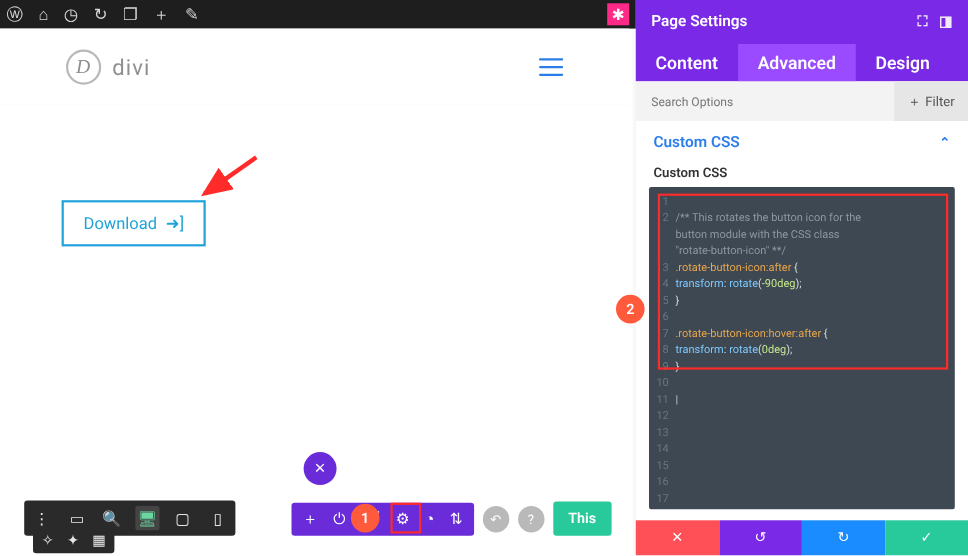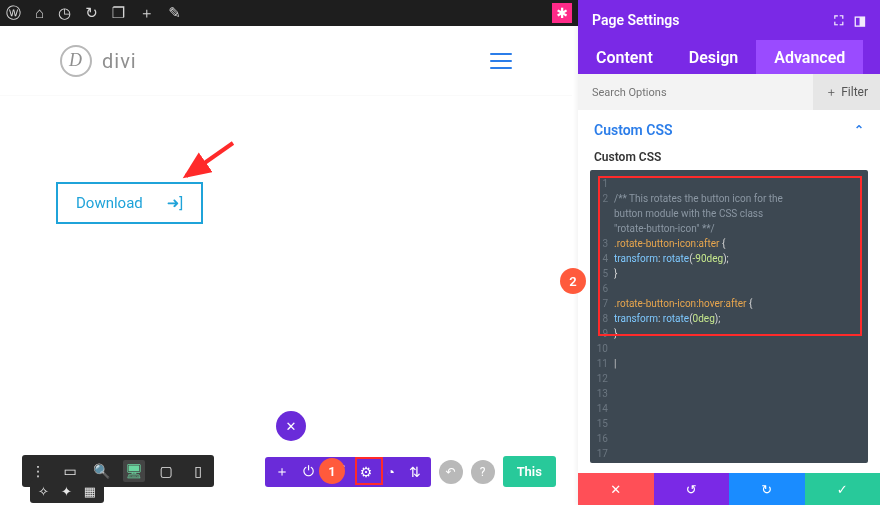--- a/index.html
+++ b/index.html
@@ -9,21 +9,21 @@
 .wp-bar .ic { color: #d6d6d6; font-size: 15px; cursor: pointer; }
 .wp-pink { position: absolute; right: 308px; top: 3px; width: 20px; height: 20px; background: #ff2a88; color: #fff; font-size: 14px; display: flex; align-items: center; justify-content: center; }
 
 .left-area { position: absolute; left: 0; top: 26px; width: 572px; height: 479px; background: #fff; }
 .divi-header { height: 70px; display: flex; align-items: center; padding: 0 60px; justify-content: space-between; border-bottom: 1px solid rgba(0,0,0,0.02); }
 .divi-logo { display: flex; align-items: center; gap: 10px; color: #8f8f8f; font-size: 20px; letter-spacing: 1px; }
 .divi-logo .circ { width: 32px; height: 32px; border: 2px solid #b8b8b8; border-radius: 50%; display: flex; align-items: center; justify-content: center; font-family: Georgia, serif; font-size: 18px; color: #8f8f8f; font-style: italic; }
 .hamburger { width: 22px; height: 16px; display: flex; flex-direction: column; justify-content: space-between; cursor: pointer; }
 .hamburger span { height: 2px; background: #2b7de9; border-radius: 1px; }
 
-.download-btn { position: absolute; left: 56px; top: 156px; border: 2px solid #1fa3d9; color: #1fa3d9; padding: 10px 18px; font-size: 15px; display: flex; align-items: center; gap: 24px; cursor: pointer; background: #fff; }
+.download-btn { position: absolute; left: 56px; top: 156px; border: 2px solid #1fa3d9; color: #1fa3d9; padding: 10px 18px; font-size: 15px; display: flex; align-items: center; gap: 8px; cursor: pointer; background: #fff; }
 
 .arrow-annot { position: absolute; left: 178px; top: 112px; color: #ff2a2a; }
 
 .bottom-toolbox { position: absolute; left: 22px; bottom: 18px; background: #2a2a2a; border-radius: 3px; padding: 5px; display: flex; gap: 10px; }
 .bottom-toolbox .bic { color: #e6e6e6; width: 22px; height: 22px; display:flex; align-items:center; justify-content:center; font-size:14px; cursor:pointer; border-radius:2px; }
 .bottom-toolbox .active { background: #444; color:#6bd6a0; }
 .toolbox-row2 { position:absolute; left:30px; bottom: 2px; background:#2a2a2a; border-radius:3px; padding:4px 8px; display:flex; gap:12px; }
 .toolbox-row2 .bic { color:#e6e6e6; font-size:13px; cursor:pointer; }
 
 .builder-bar-wrap { position:absolute; left: 265px; bottom: 18px; display:flex; align-items:center; gap:8px; }
@@ -141,22 +141,22 @@
 <div class="right-panel">
   <div class="rp-header">
     <span>Page Settings</span>
     <span>
       <span class="hic">⛶</span>&nbsp;&nbsp;
       <span class="hic">◨</span>
     </span>
   </div>
   <div class="rp-tabs">
     <div class="tab">Content</div>
+    <div class="tab active">Advanced</div>
     <div class="tab">Design</div>
-    <div class="tab active">Advanced</div>
   </div>
   <div class="rp-search">
     <input placeholder="Search Options" style="">
     <button class="filter">＋ <span>Filter</span></button>
   </div>
   <div class="rp-section">
     <span>Custom CSS</span>
     <span class="chev">⌃</span>
   </div>
   <div class="rp-label">Custom CSS</div>

